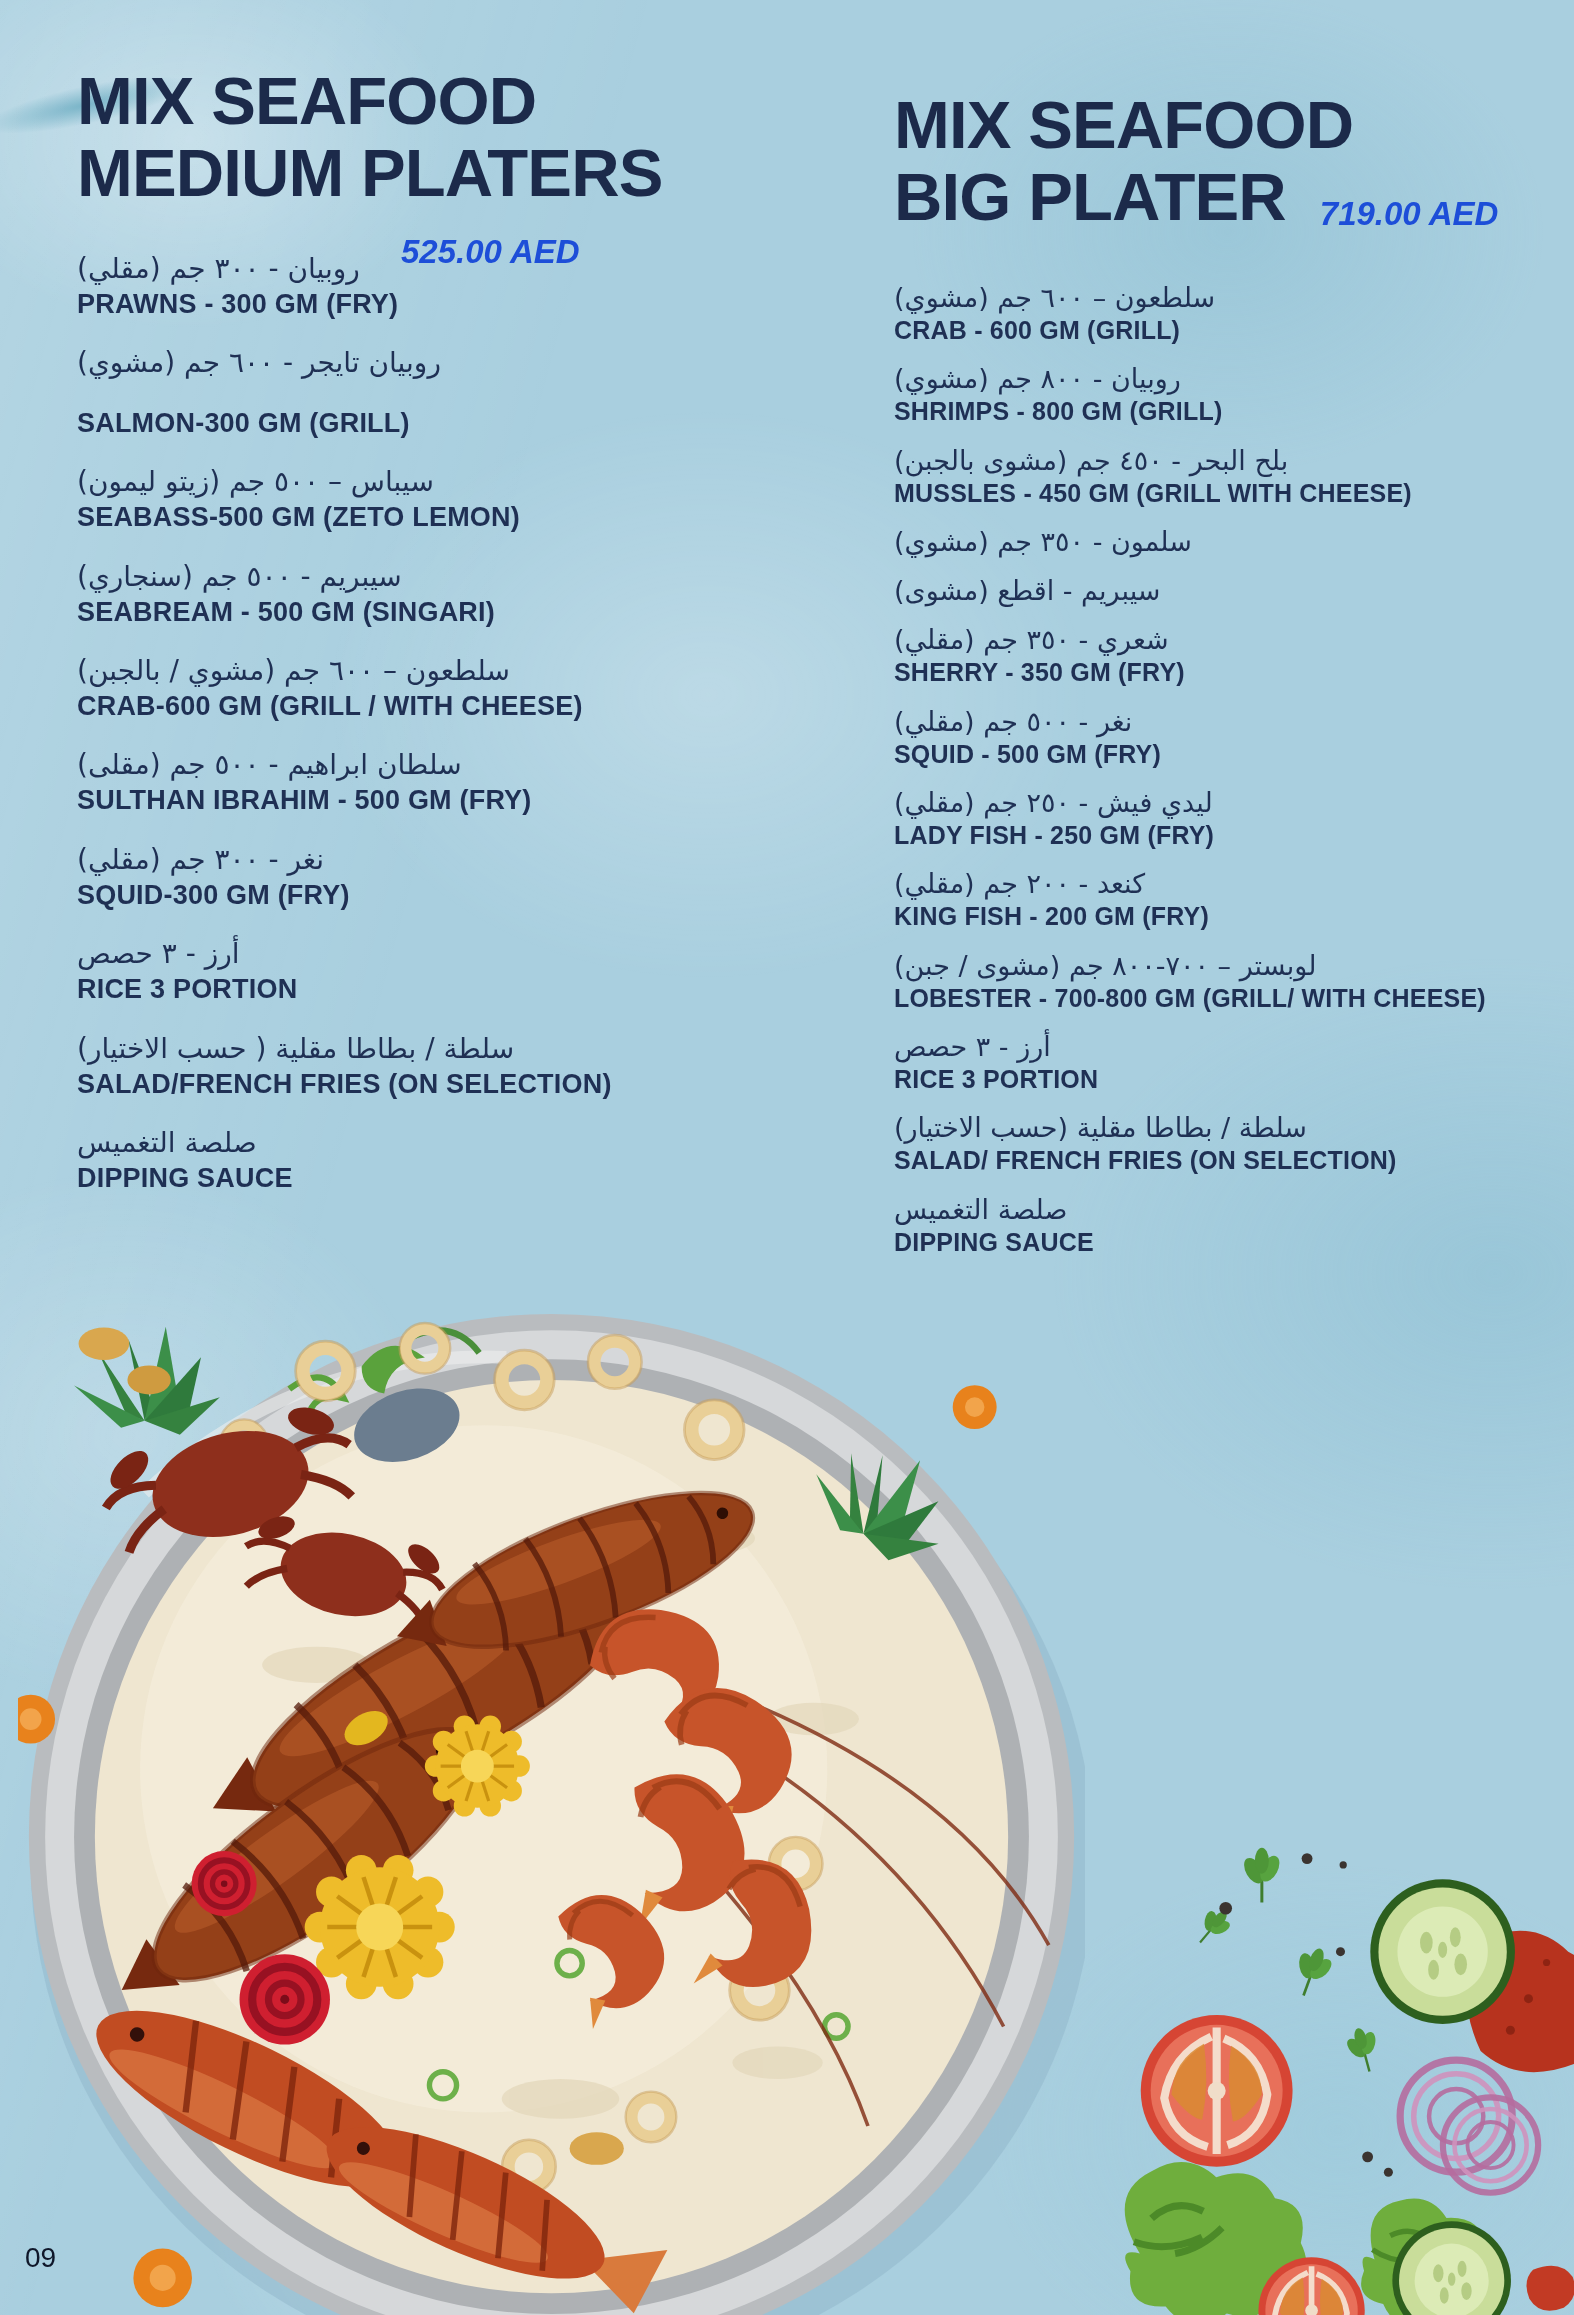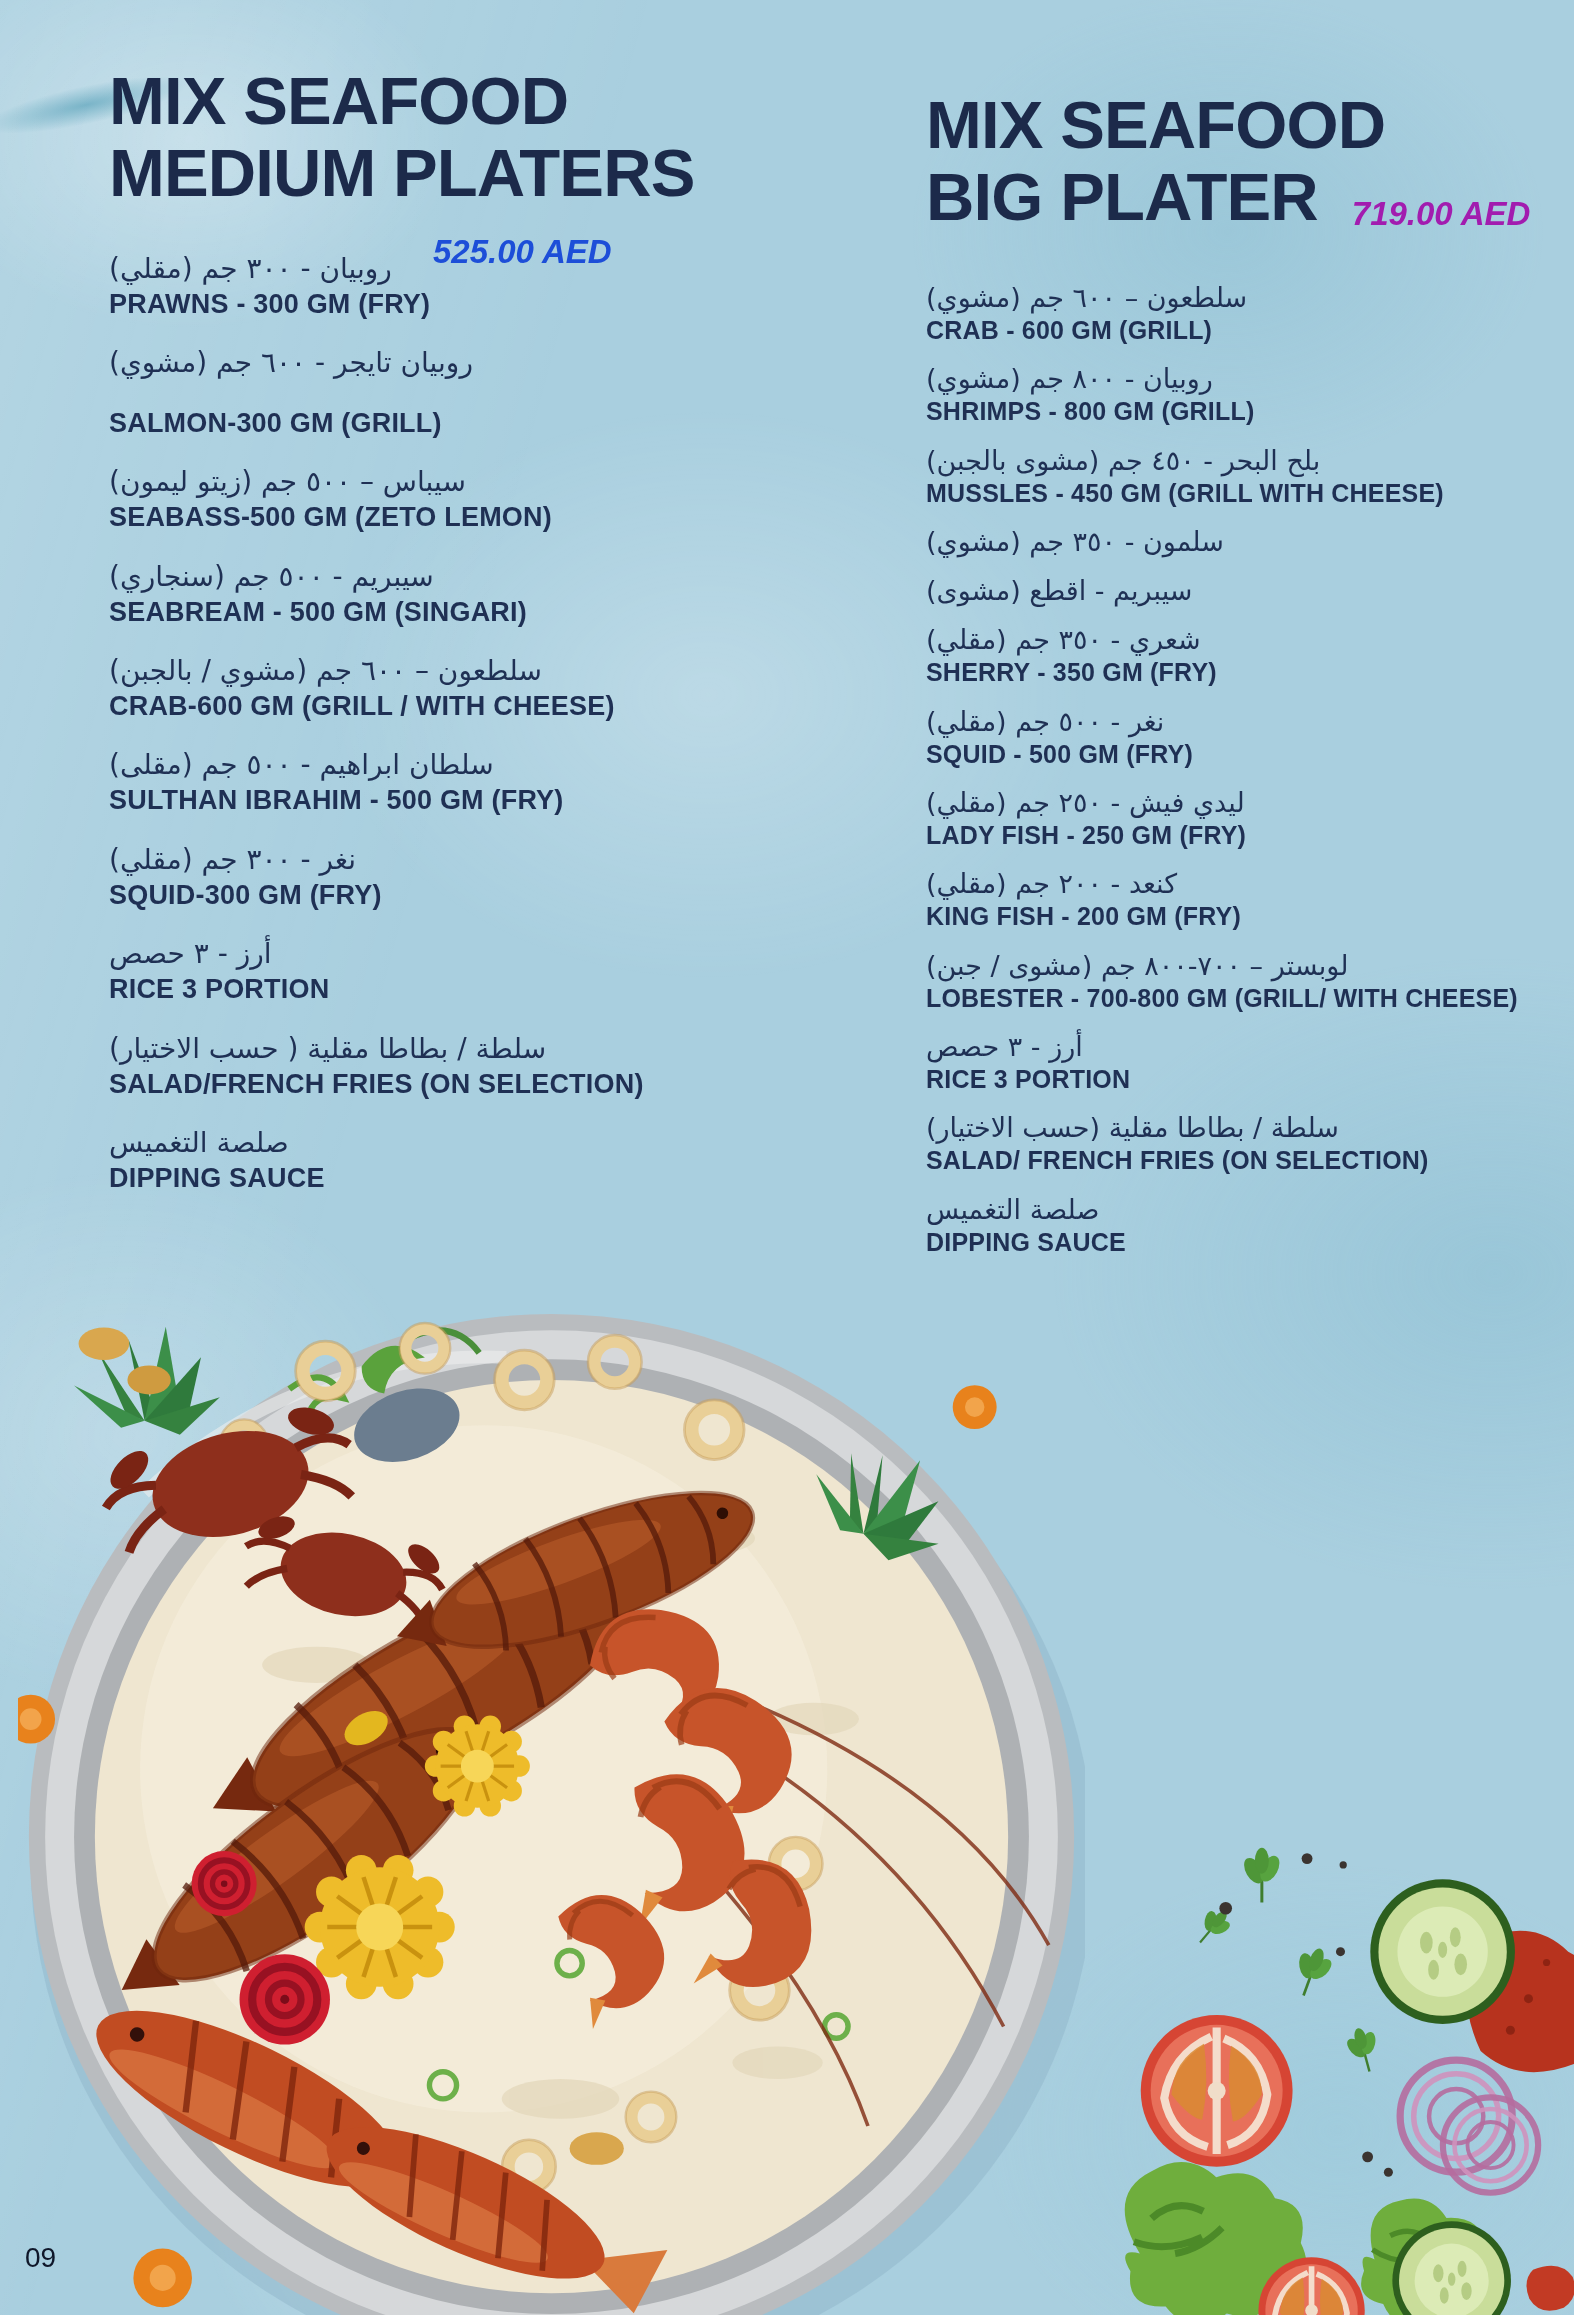--- a/index.html
+++ b/index.html
@@ -14,29 +14,29 @@
       radial-gradient(543px 407px at 45% 30%, rgba(255,255,255,.22), transparent 70%),
       radial-gradient(633px 452px at 95% 55%, rgba(130,185,206,.40), transparent 70%),
       radial-gradient(434px 380px at 8% 62%, rgba(255,255,255,.20), transparent 70%),
       radial-gradient(507px 380px at 85% 92%, rgba(150,200,218,.45), transparent 70%),
       radial-gradient(380px 289px at 30% 96%, rgba(255,255,255,.25), transparent 70%);
   }
   .page{position:absolute;inset:0;}
   .streak{position:absolute;left:-18px;top:86px;width:208px;height:38px;
     background:radial-gradient(closest-side, rgba(64,148,174,.55), rgba(64,148,174,0));
     transform:rotate(-12deg);}
-  .section{position:absolute;color:#1f3054;margin-left:32px;}
+  .section{position:absolute;color:#1f3054;}
   .sec-left{left:77px;top:65px;width:579px;}
   .sec-right{left:894px;top:89px;width:647px;}
   .title{margin:0;font-weight:700;color:#1c2a4a;font-size:67px;line-height:72px;
     letter-spacing:-0.9px;white-space:nowrap;}
   .title span{display:block;}
   .sec-left .price{position:absolute;left:324px;top:168px;font-size:33px;font-style:italic;
     font-weight:700;color:#1d4ed8;white-space:nowrap;}
-  .price-inline{font-size:33px;font-style:italic;font-weight:700;color:#a21caf;
+  .price-inline{font-size:33px;font-style:italic;font-weight:700;color:#1d4ed8;
     position:relative;top:5.4px;margin-left:16.3px;letter-spacing:0;display:inline-block;}
   .t2-wrap{display:block;white-space:nowrap;}
   .t2-wrap > span{display:inline-block;}
   .items{margin-top:42px;}
   .sec-right .items{margin-top:36px;}
   .item{margin-bottom:24.4px;}
   .sec-right .item{margin-bottom:16.3px;}
   .item .ar{font-family:"DejaVu Sans","Liberation Sans",sans-serif;font-size:28px;
     line-height:36px;color:#1f3054;direction:rtl;text-align:left;}
   .item .en{font-size:27px;line-height:34px;font-weight:700;color:#1f3054;letter-spacing:0.2px;}

